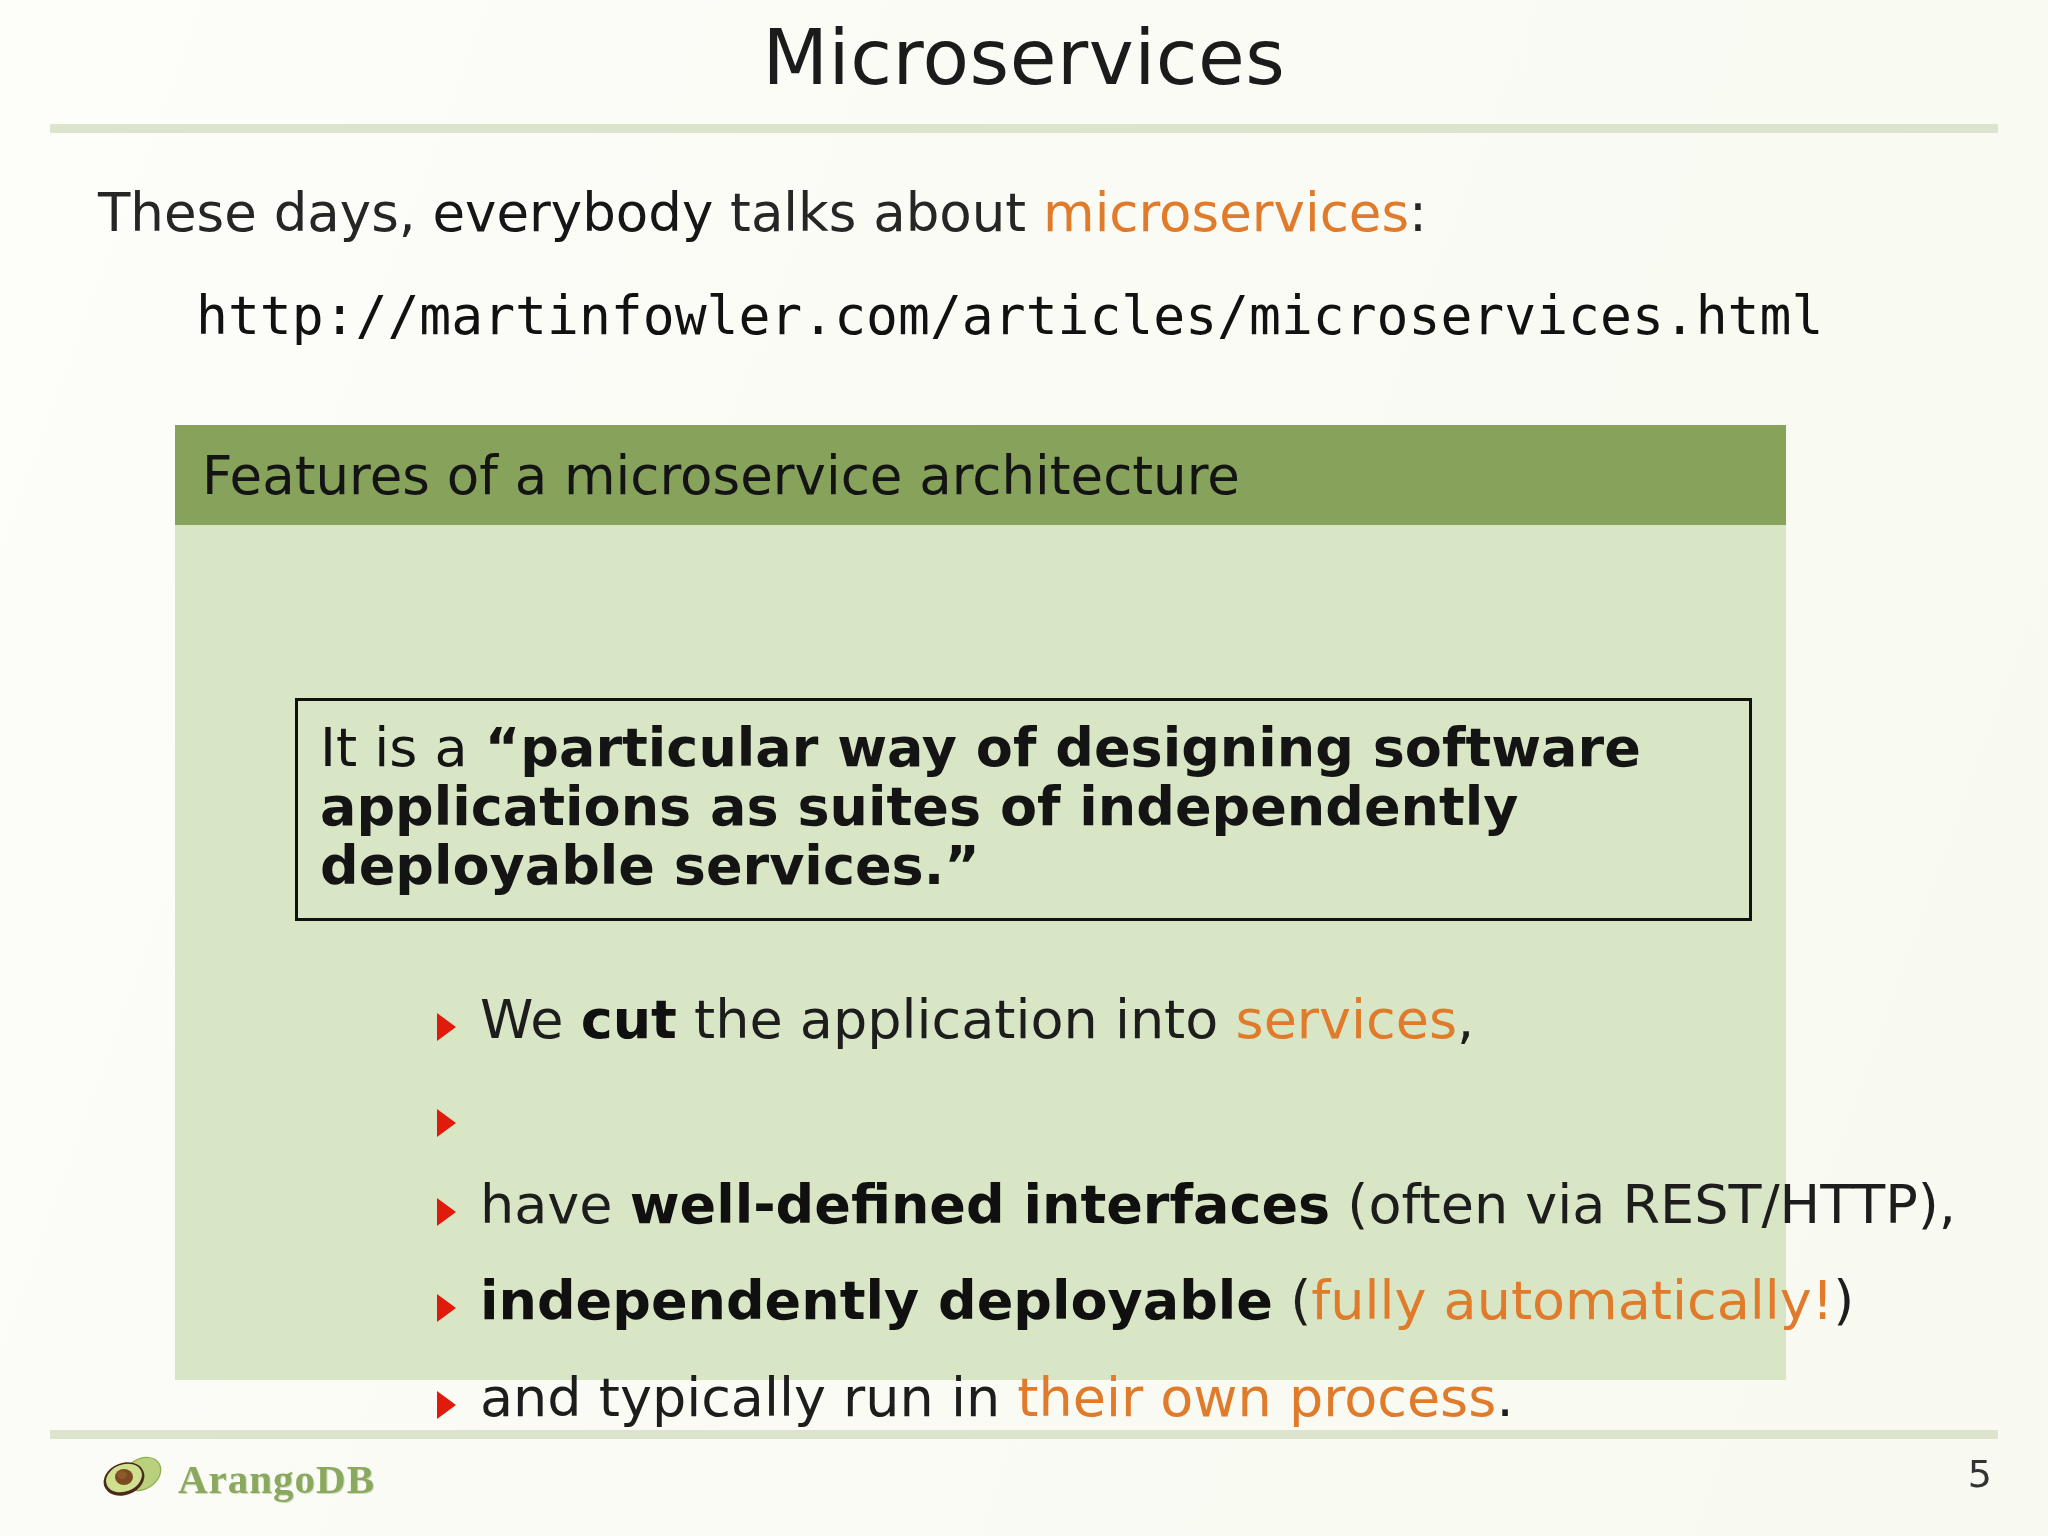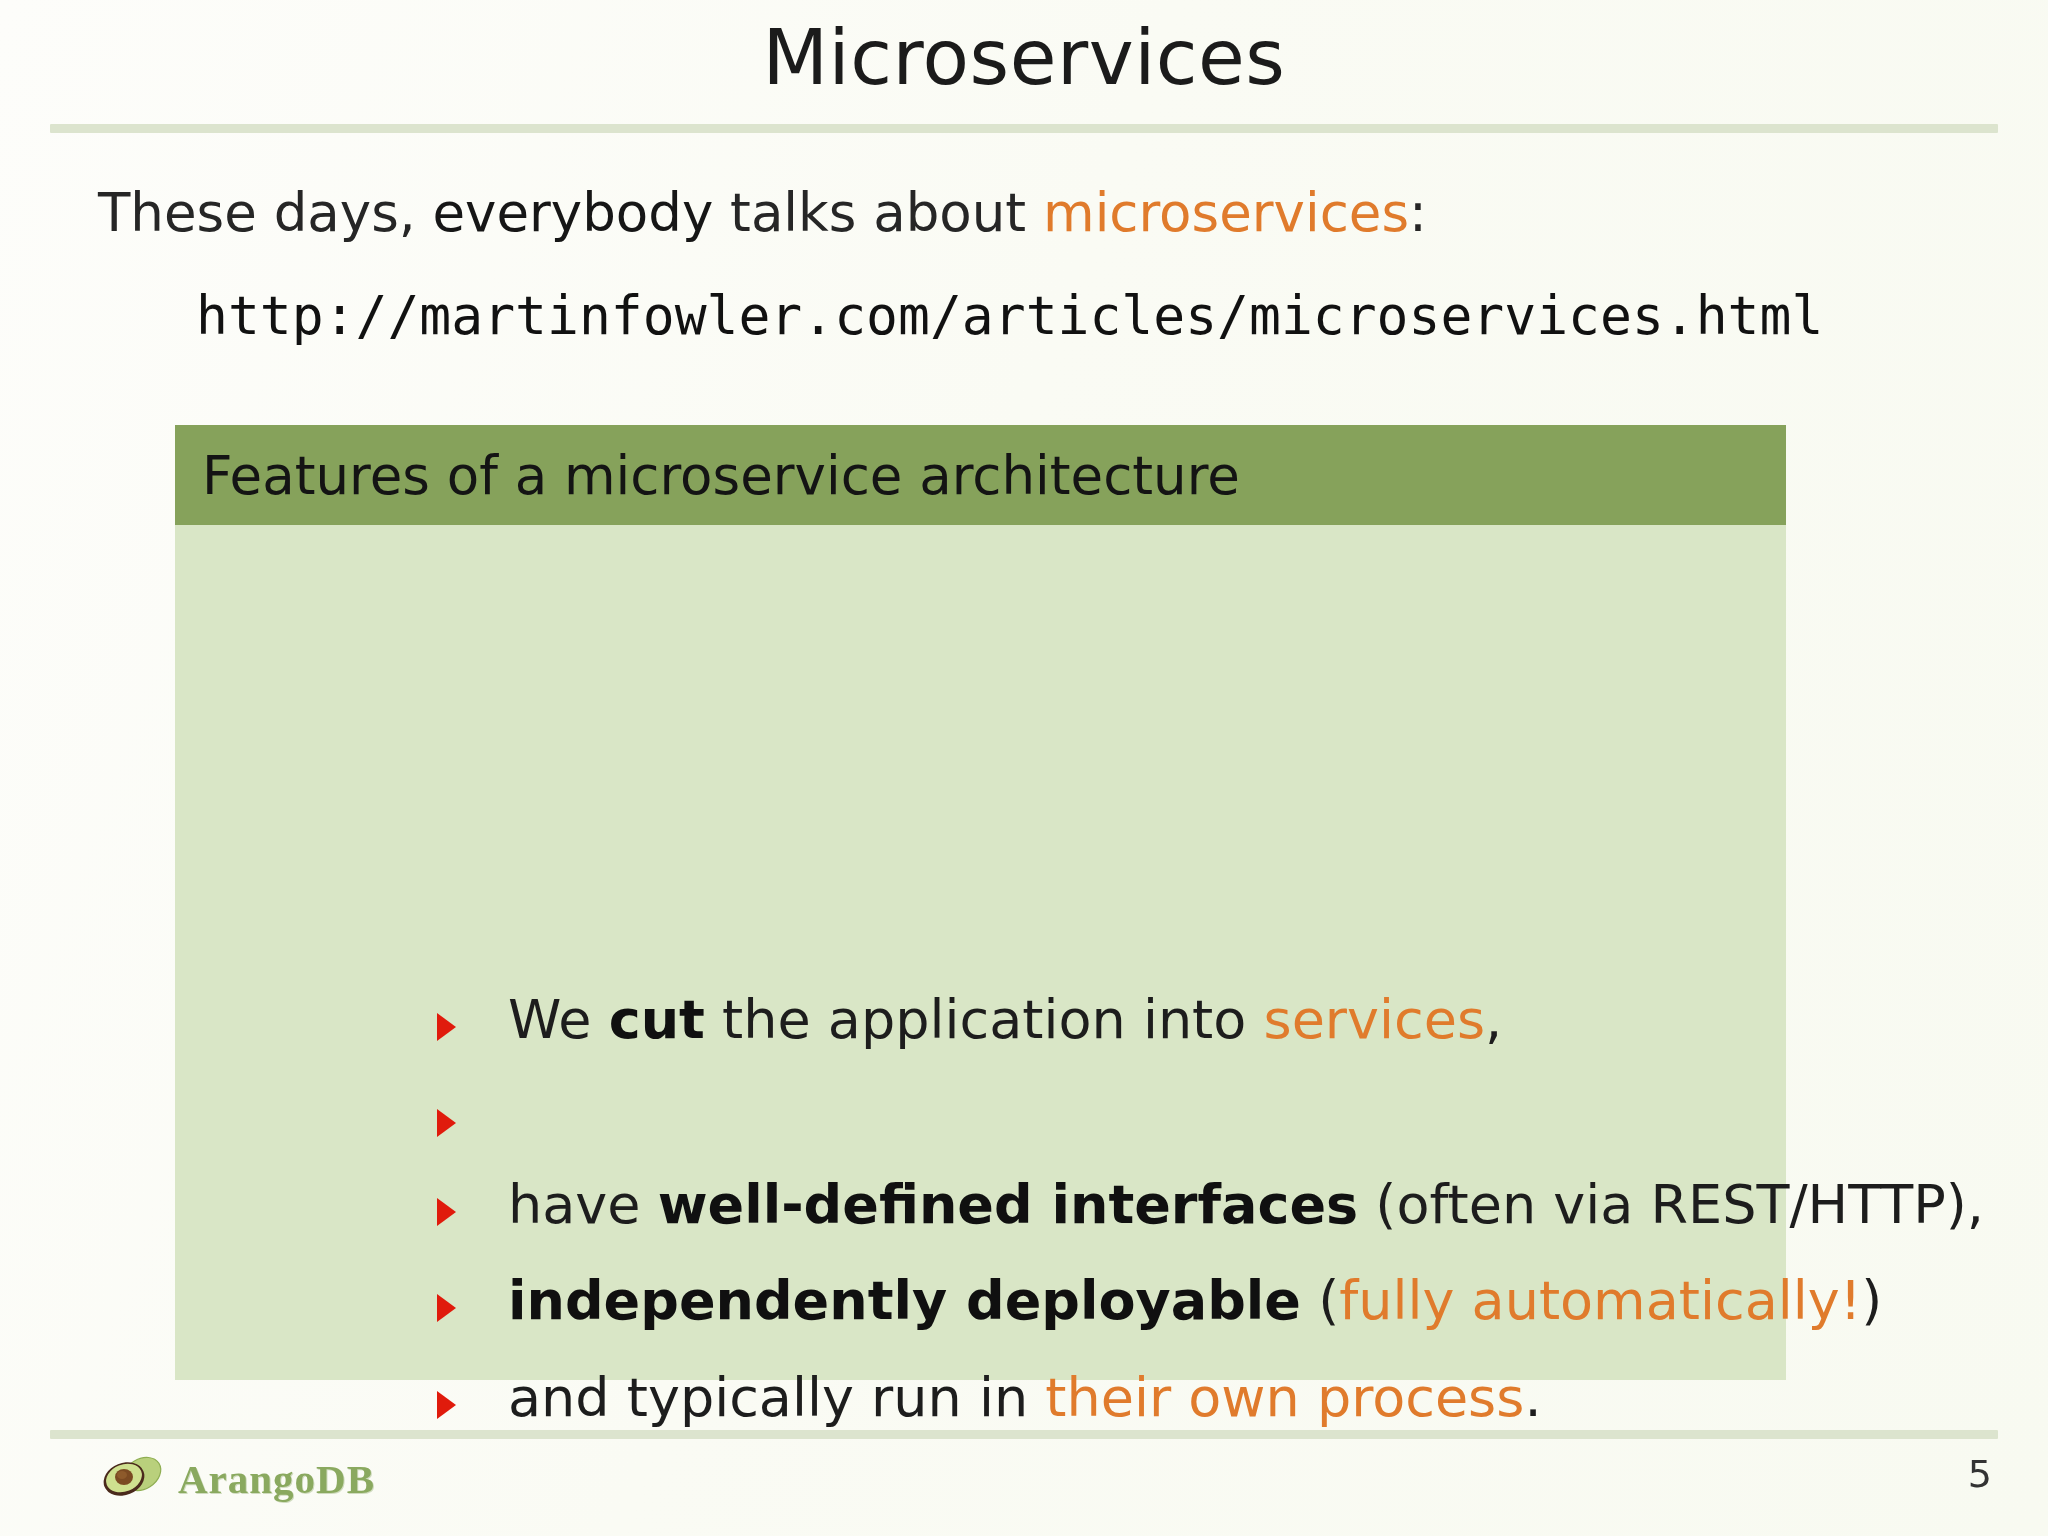--- a/index.html
+++ b/index.html
@@ -68,21 +68,21 @@
     font-size:54px;line-height:1.09;color:#141414;
   }
   .quote .lead{font-weight:400;}
   .quote .strong{font-weight:700;}
 
   
   .bullets{position:absolute;left:262px;top:466px;width:1400px;}
   .bullet{
     display:flex;align-items:flex-start;
     font-size:54px;line-height:1.06;color:#1d1d1d;
-    margin-bottom:39px;white-space:nowrap;gap:28px;
+    margin-bottom:39px;white-space:nowrap;
   }
   .bullet:last-child{margin-bottom:16px;}
   .tri{
     width:0;height:0;flex:0 0 auto;
     border-left:19px solid #e01b0c;
     border-top:14px solid transparent;
     border-bottom:14px solid transparent;
     margin-top:22px;margin-right:24px;
   }
   .bullet b{font-weight:700;color:#101010;}
@@ -119,20 +119,23 @@
   </div>
 
   <div class="url">http://martinfowler.com/articles/microservices.html</div>
 
   <div class="block">
     <div class="block-head">
       <span class="block-head-text">Features of a microservice architecture</span>
     </div>
     <div class="block-body">
 
+      <div class="quote">
+        <span class="lead">It is a </span><span class="strong">“particular way of designing software applications as suites of independently deployable services.”</span>
+      </div>
 
       <div class="bullets">
         <div class="bullet">
           <span class="tri"></span>
           <span class="bullet-text"><span>We </span><b>cut</b><span> the application into </span><span class="accent">services</span><span>,</span></span>
         </div>
         <div class="bullet">
           <span class="tri"></span>
         </div>
         <div class="bullet">

